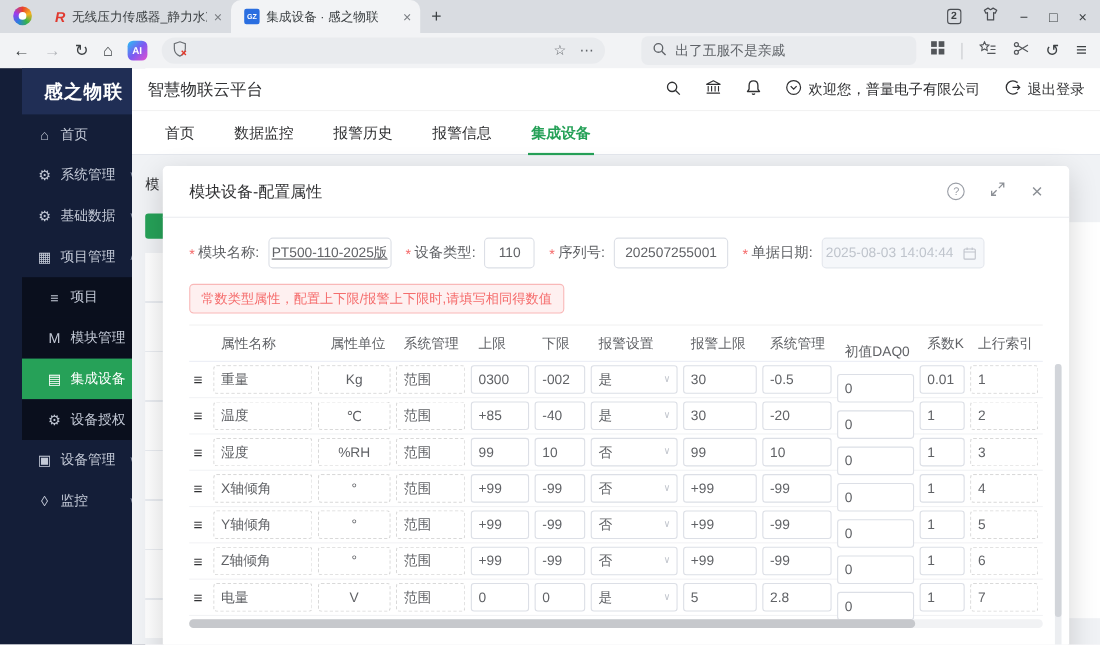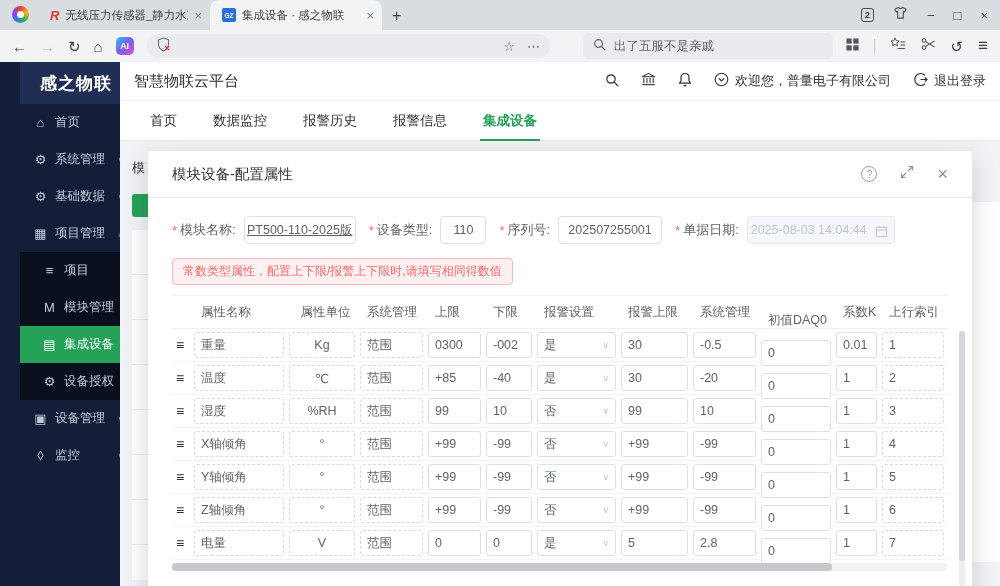--- a/index.html
+++ b/index.html
@@ -104,21 +104,21 @@
   .handle { width:16px; flex:0 0 16px; margin-right:6px; text-align:center; color:#303133; font-size:14px; cursor:move; }
   .th { padding-left:7px; white-space:nowrap; overflow:hidden; }
   .cell { height:26px; border-radius:3px; font-size:12.5px; color:#606266; padding:0 6px; font-family:inherit; outline:none; background:#fff;}
   .dashed { border:1px dashed #d9d9d9; }
   .solid  { border:1px solid #dcdfe6; }
   .sel { height:26px; border:1px solid #dcdfe6; border-radius:3px; display:flex; align-items:center;
     padding:0 6px; font-size:12.5px; color:#606266; cursor:pointer; background:#fff; }
   .sel-chev { margin-left:auto; color:#c0c4cc; font-size:9px; }
   .th,.cell,.sel { margin-right:5px; }
   .c0{width:90px;flex:0 0 90px;} .c1{width:66px;flex:0 0 66px;text-align:center;} .c2{width:63px;flex:0 0 63px;}
-  .c3{width:53px;flex:0 0 53px;} .c4{width:46px;flex:0 0 46px;} .c5{width:79px;flex:0 0 79px;}
+  .c3{width:53px;flex:0 0 53px;} .c4{width:46px;flex:0 0 46px;} .c5{width:79px;flex:0 0 79px;font-family:Liberation Mono, monospace;}
   .c6{width:67px;flex:0 0 67px;} .c7{width:63px;flex:0 0 63px;} .c8{width:70px;flex:0 0 70px;margin-top:16px;}
   .c9{width:41px;flex:0 0 41px;} .c10{width:62px;flex:0 0 62px;}
   .hscroll { height:8px; background:#f1f2f4; border-radius:4px; margin-top:3px; position:relative; }
   .hthumb { position:absolute; left:0; top:0; height:8px; width:85%; background:#c6c8cc; border-radius:4px; cursor:pointer;}
   .vscroll { position:absolute; right:-17px; top:36px; width:6px; height:258px; background:#eceef1; border-radius:3px; }
   .vthumb { position:absolute; top:0; left:0; width:6px; height:230px; background:#d2d5da; border-radius:3px; cursor:pointer;}
 </style>
 </head>
 <body>
 

